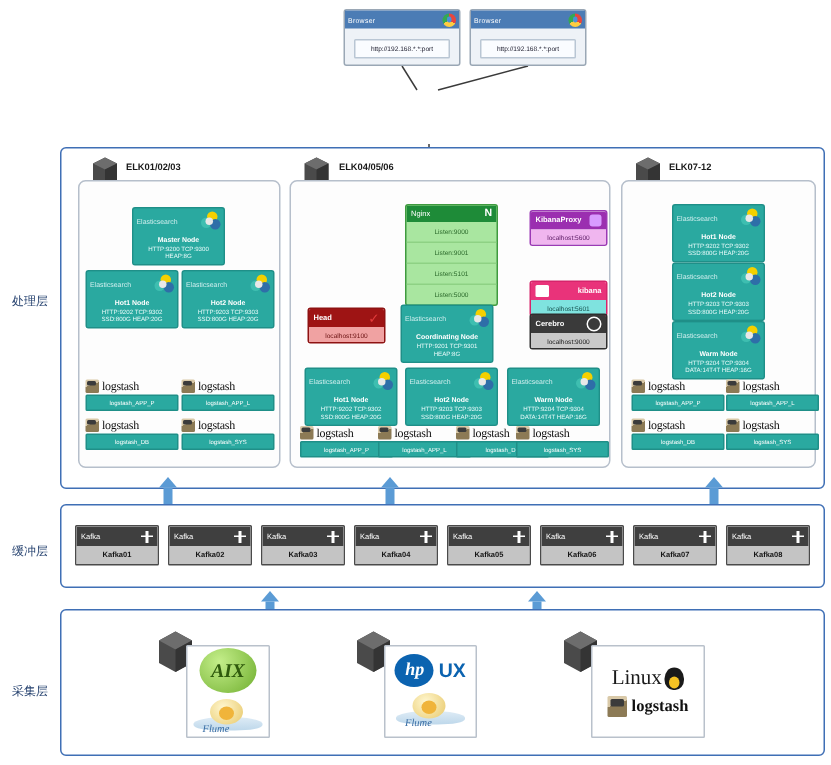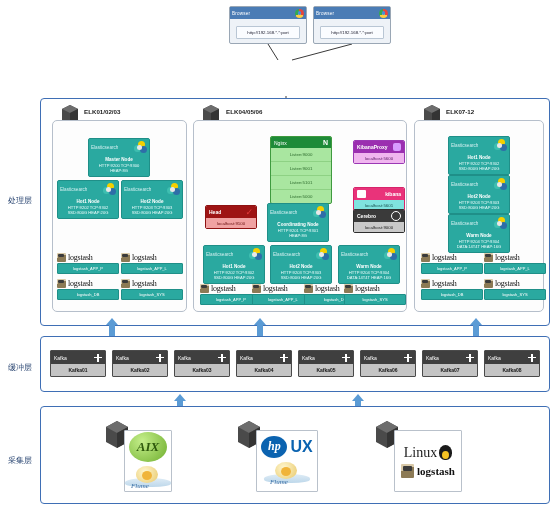--- a/index.html
+++ b/index.html
@@ -109,21 +109,21 @@
   .flume .egg{position:absolute;left:11px;top:1px;width:22px;height:17px;border-radius:50%;
               background:radial-gradient(circle at 40% 35%,#fff7d0,#e8c86a);border:1px solid #c9a martial;}
   .flume .yolk{position:absolute;left:17px;top:6px;width:10px;height:9px;border-radius:50%;background:#f0b43a;}
   .flume .wave{position:absolute;left:0;top:13px;width:46px;height:9px;border-radius:50% 50% 40% 40%;
                background:linear-gradient(#dbeaf5,#b6d3e8);opacity:.9;}
   .flume .word{position:absolute;left:6px;top:17px;font-size:7px;color:#3a6ea5;font-style:italic;
                font-family:"Liberation Serif",serif;}
   .hpux{display:flex;align-items:center;gap:3px;}
   .hp{width:26px;height:22px;border-radius:50%;background:#0b63b0;color:#fff;display:flex;align-items:center;
       justify-content:center;font-size:12px;font-weight:bold;font-style:italic;font-family:"Liberation Serif",serif;}
-  .uxw{font-size:16px;font-weight:bold;color:#0b63b0;font-family:"Liberation Sans",sans-serif;}
+  .uxw{font-size:13px;font-weight:bold;color:#0b63b0;font-family:"Liberation Sans",sans-serif;}
   .linuxw{font-size:14px;color:#1a1a1a;font-family:"Liberation Serif",serif;}
   .tux{width:13px;height:15px;background:#1a1a1a;border-radius:50% 50% 45% 45%;position:relative;display:inline-block;}
   .tux:after{content:"";position:absolute;left:3px;top:6px;width:7px;height:8px;border-radius:50%;background:#f6c324;}
   .lsbig{display:flex;align-items:center;gap:3px;}
   .lsbig .nm{font-size:11px;font-weight:bold;font-family:"Liberation Serif",serif;color:#111;}
   .lsbig .ic{width:13px;height:14px;background:linear-gradient(160deg,#d9c9a8 40%,#8c7a55 41%);border-radius:1px;position:relative;}
   .lsbig .ic:after{content:"";position:absolute;left:1.5px;top:2px;width:9px;height:5px;background:#3b3b3b;border-radius:1px;}
   .bluearrow{width:0;height:0;border-left:6px solid transparent;border-right:6px solid transparent;}
   .bluebar{background:#5b9bd5;}
   svg.wires{position:absolute;left:0;top:0;width:554px;height:510px;pointer-events:none;}
@@ -598,21 +598,21 @@
   <div class="abs layerlabel" style="left:2px;top:455px;">采集层</div>
   <div class="abs layerbox" style="left:40px;top:406px;width:510px;height:98px;"></div>
 
   <div class="abs" style="left:104px;top:420px;">
     <svg width="26" height="28" viewBox="0 0 26 28">
         <polygon points="2,7 13,1 24,7 24,22 13,28 2,22" fill="#4a4a4a"></polygon>
         <polygon points="2,7 13,1 24,7 13,13" fill="#6d6d6d"></polygon>
         <polygon points="13,13 24,7 24,22 13,28" fill="#343434"></polygon>
       </svg>
   </div>
-  <div class="abs osbox" style="left:124px;top:430px;width:48px;height:62px;">
+  <div class="abs osbox" style="left:124px;top:430px;width:56px;height:62px;">
     <div class="aix">AIX</div>
     <div class="flume">
       <div class="wave"></div>
         <div class="egg"></div>
         <div class="yolk"></div>
       <div class="word">Flume</div>
     </div>
   </div>
 
   <div class="abs" style="left:236px;top:420px;">
@@ -635,21 +635,21 @@
     </div>
   </div>
 
   <div class="abs" style="left:374px;top:420px;">
     <svg width="26" height="28" viewBox="0 0 26 28">
         <polygon points="2,7 13,1 24,7 24,22 13,28 2,22" fill="#4a4a4a"></polygon>
         <polygon points="2,7 13,1 24,7 13,13" fill="#6d6d6d"></polygon>
         <polygon points="13,13 24,7 24,22 13,28" fill="#343434"></polygon>
       </svg>
   </div>
-  <div class="abs osbox" style="left:394px;top:430px;width:68px;height:62px;">
+  <div class="abs osbox" style="left:394px;top:430px;width:76px;height:62px;">
     <div style="display:flex;align-items:center;gap:2px;">
       <span class="linuxw">Linux</span>
       <span class="tux"></span>
     </div>
     <div class="lsbig">
       <span class="ic"></span>
       <span class="nm">logstash</span>
     </div>
   </div>
 

